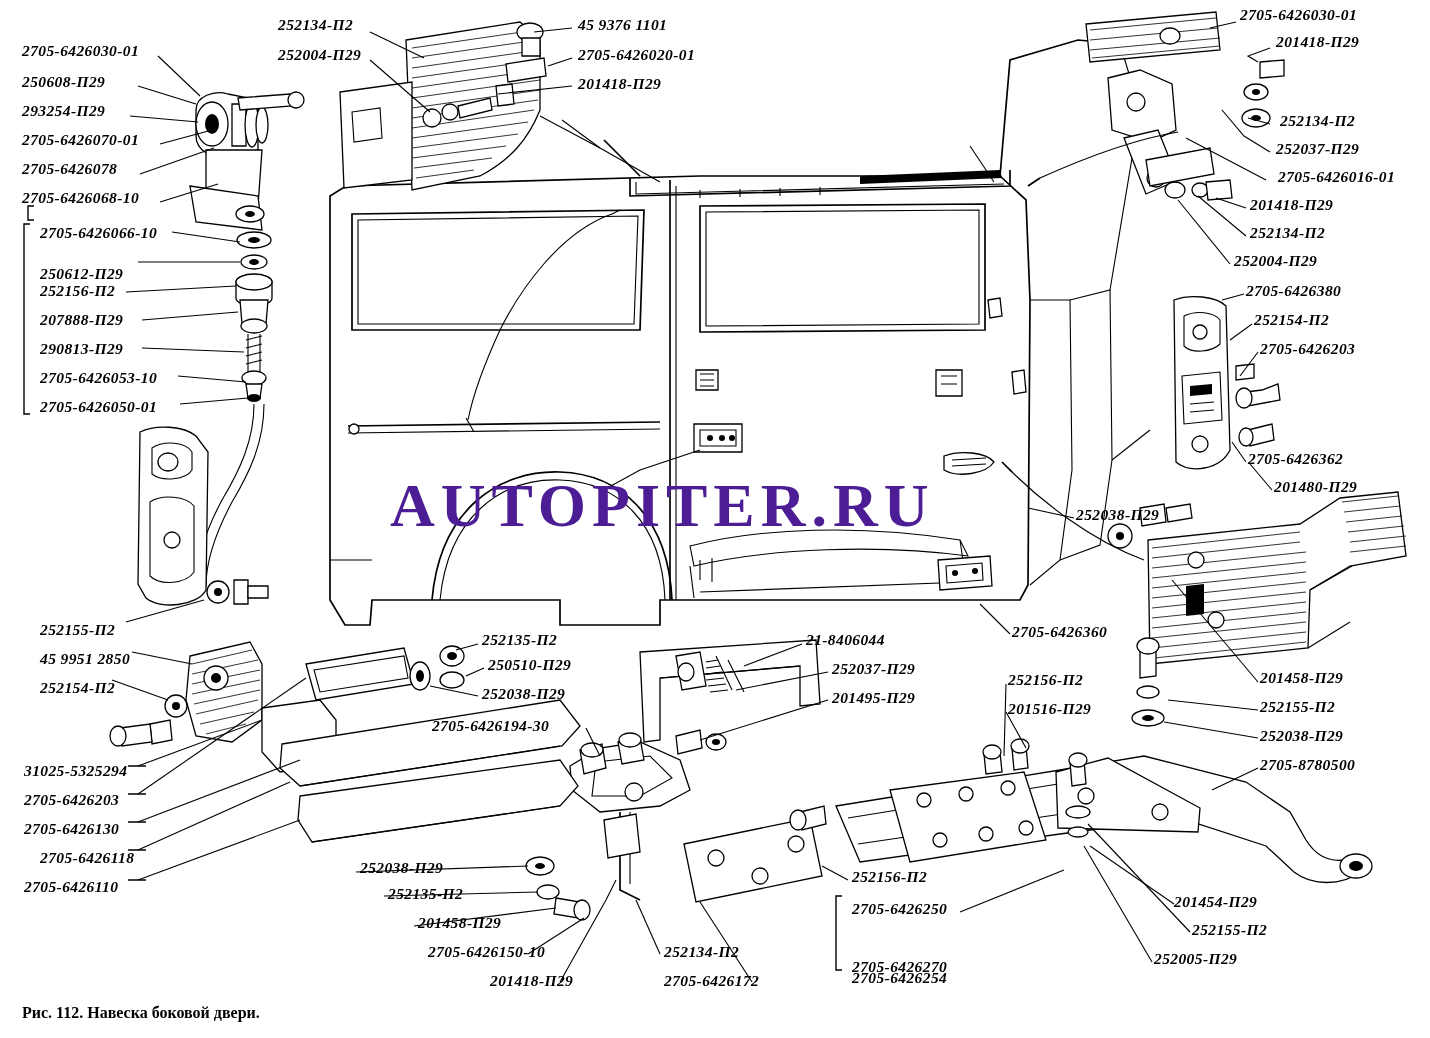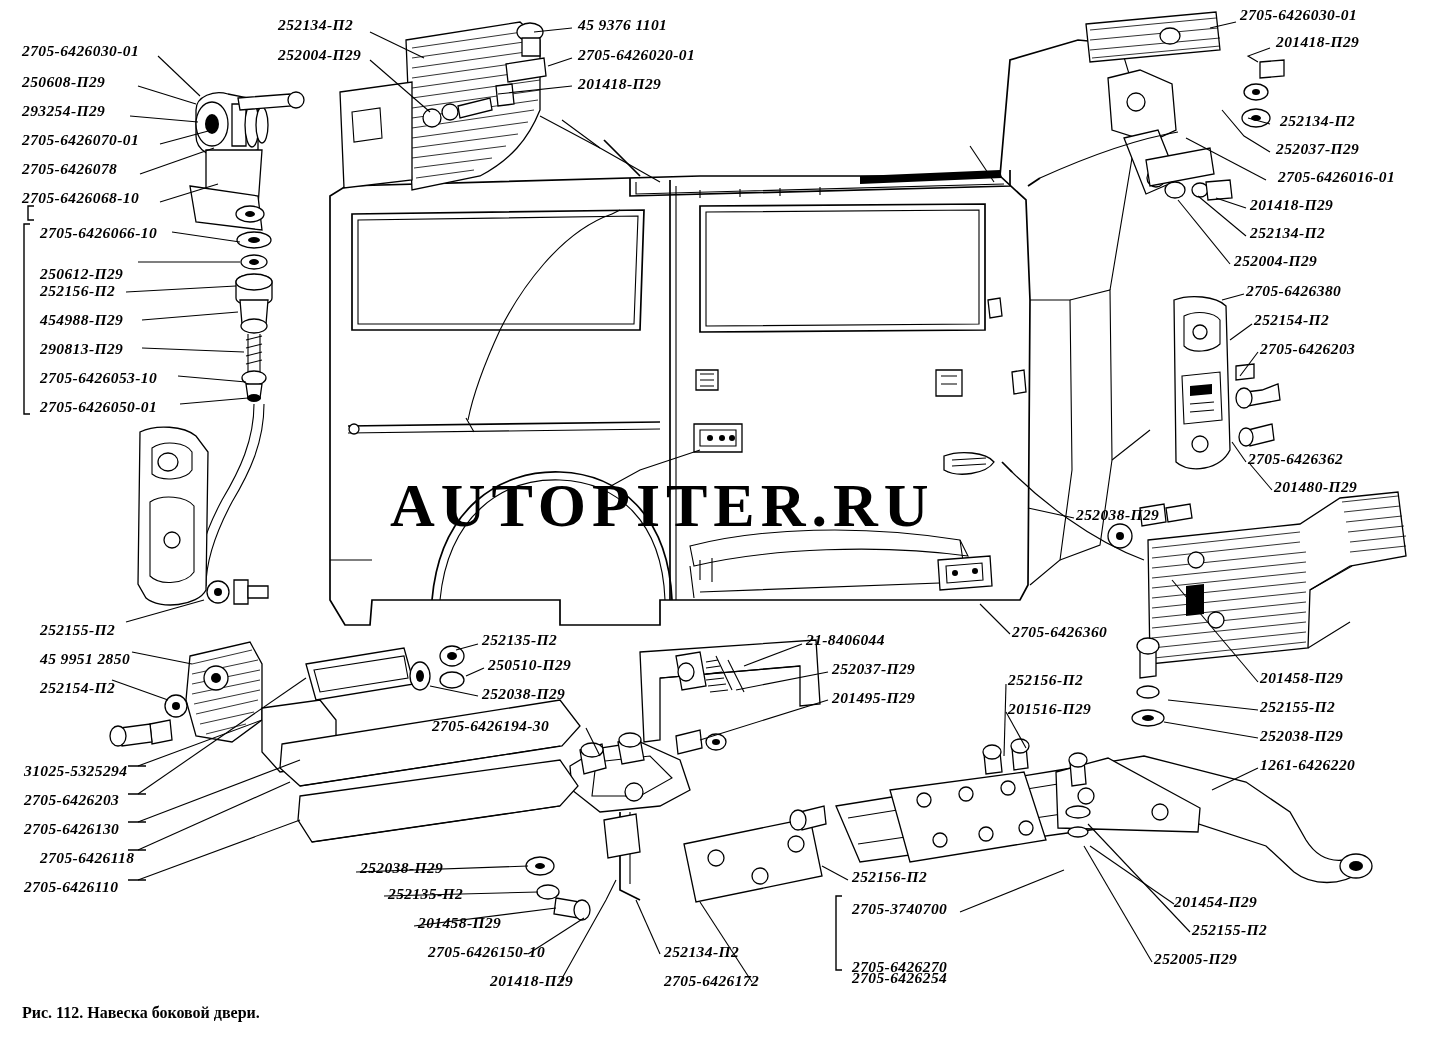--- a/index.html
+++ b/index.html
@@ -35,21 +35,21 @@
     color: #000;
     white-space: nowrap;
   }
   .watermark {
     position: absolute;
     left: 390px;
     top: 470px;
     font-family: "Liberation Serif", serif;
     font-size: 62px;
     font-weight: 700;
-    color: #000000;
+    color: #4c1d95;
     letter-spacing: 6px;
     white-space: nowrap;
     pointer-events: none;
   }
   svg.art {
     position: absolute;
     left: 0;
     top: 0;
     width: 1430px;
     height: 1038px;
@@ -445,21 +445,21 @@
 
   <div class="label" style="left:22px;  top:42px;">2705-6426030-01</div>
   <div class="label" style="left:22px;  top:73px;">250608-П29</div>
   <div class="label" style="left:22px;  top:102px;">293254-П29</div>
   <div class="label" style="left:22px;  top:131px;">2705-6426070-01</div>
   <div class="label" style="left:22px;  top:160px;">2705-6426078</div>
   <div class="label" style="left:22px;  top:189px;">2705-6426068-10</div>
   <div class="label" style="left:40px;  top:224px;">2705-6426066-10</div>
   <div class="label" style="left:40px;  top:253px;margin-top:12px;">250612-П29</div>
   <div class="label" style="left:40px;  top:282px;">252156-П2</div>
-  <div class="label" style="left:40px;  top:311px;">454988-П29</div>
+  <div class="label" style="left:40px;  top:311px;">207888-П29</div>
   <div class="label" style="left:40px;  top:340px;text-align:center;">290813-П29</div>
   <div class="label" style="left:40px;  top:369px;">2705-6426053-10</div>
   <div class="label" style="left:40px;  top:398px;">2705-6426050-01</div>
 
   <div class="label" style="left:278px; top:16px;">252134-П2</div>
   <div class="label" style="left:278px; top:46px;">252004-П29</div>
   <div class="label" style="left:578px; top:16px;">45 9376 1101</div>
   <div class="label" style="left:578px; top:46px;">2705-6426020-01</div>
   <div class="label" style="left:578px; top:75px;">201418-П29</div>
 
@@ -474,29 +474,29 @@
   <div class="label" style="left:1246px; top:282px;">2705-6426380</div>
   <div class="label" style="left:1254px; top:311px;">252154-П2</div>
   <div class="label" style="left:1260px; top:340px;">2705-6426203</div>
   <div class="label" style="left:1248px; top:450px;">2705-6426362</div>
   <div class="label" style="left:1274px; top:478px;">201480-П29</div>
   <div class="label" style="left:1076px; top:506px;">252038-П29</div>
   <div class="label" style="left:1012px; top:623px;">2705-6426360</div>
   <div class="label" style="left:1260px; top:669px;">201458-П29</div>
   <div class="label" style="left:1260px; top:698px;">252155-П2</div>
   <div class="label" style="left:1260px; top:727px;">252038-П29</div>
-  <div class="label" style="left:1260px; top:756px;">1261-6426220</div>
+  <div class="label" style="left:1260px; top:756px;">2705-8780500</div>
   <div class="label" style="left:1008px; top:671px;">252156-П2</div>
   <div class="label" style="left:1008px; top:700px;">201516-П29</div>
   <div class="label" style="left:1174px; top:893px;">201454-П29</div>
   <div class="label" style="left:1192px; top:921px;">252155-П2</div>
   <div class="label" style="left:1154px; top:950px;">252005-П29</div>
 
   <div class="label" style="left:852px;  top:868px;">252156-П2</div>
-  <div class="label" style="left:852px;  top:900px;">2705-3740700</div>
+  <div class="label" style="left:852px;  top:900px;">2705-6426250</div>
   <div class="label" style="left:852px;  top:929px;margin-top:40px;">2705-6426254</div>
   <div class="label" style="left:852px;  top:958px;text-align:center;">2705-6426270</div>
 
   <div class="label" style="left:806px;  top:631px;">21-8406044</div>
   <div class="label" style="left:832px;  top:660px;">252037-П29</div>
   <div class="label" style="left:832px;  top:689px;">201495-П29</div>
 
   <div class="label" style="left:482px;  top:631px;">252135-П2</div>
   <div class="label" style="left:488px;  top:656px;">250510-П29</div>
   <div class="label" style="left:482px;  top:685px;">252038-П29</div>

